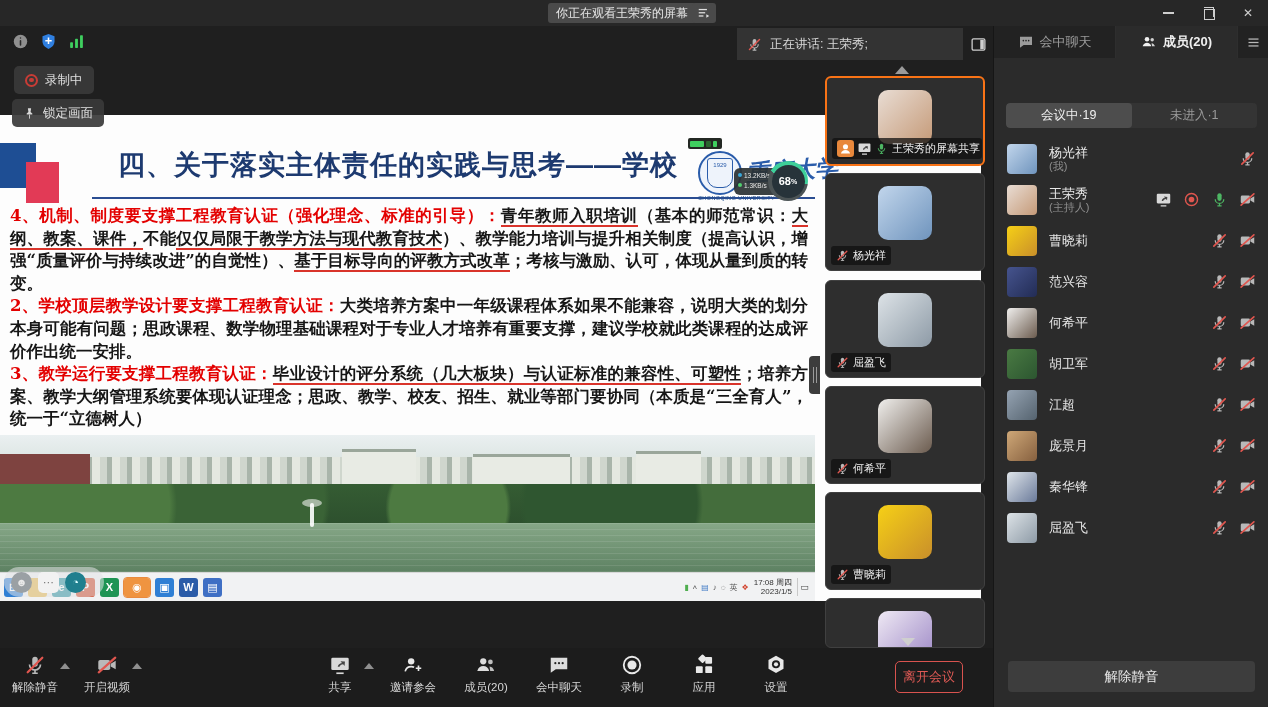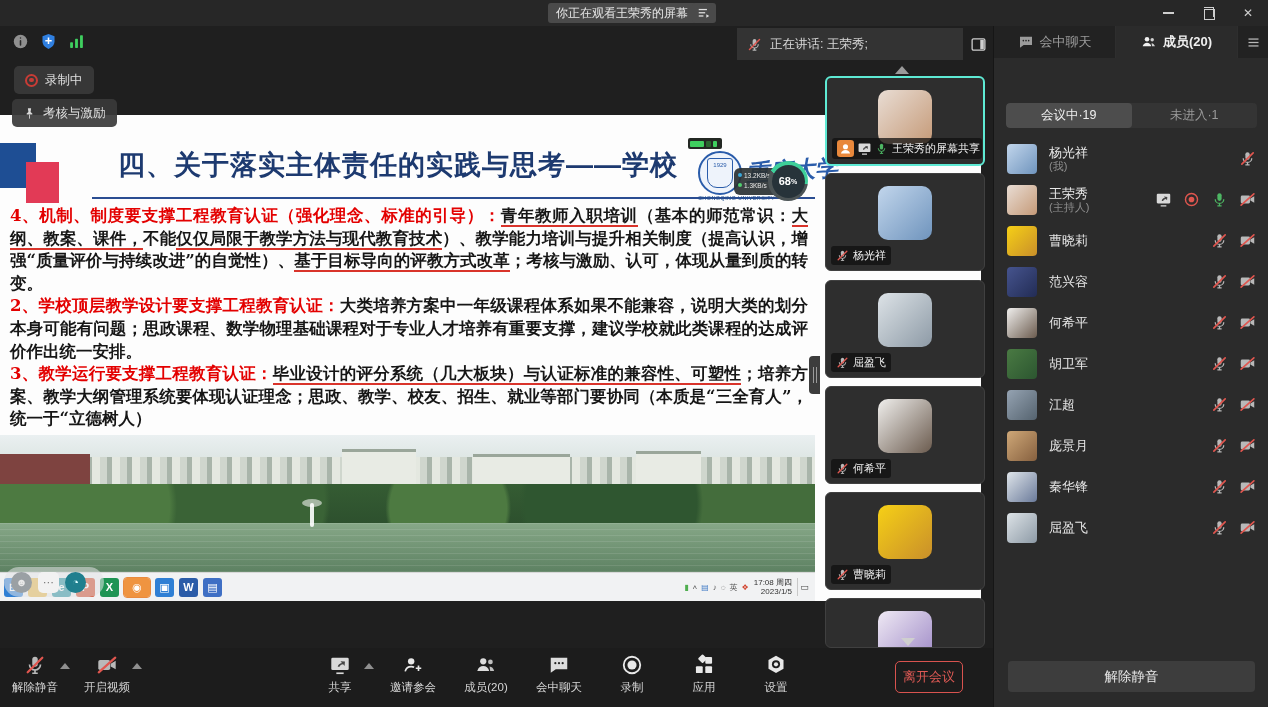--- a/index.html
+++ b/index.html
@@ -95,21 +95,21 @@
   .notif{width:14px;height:18px;border-left:1px solid #c8c8c8;display:flex;align-items:center;justify-content:center;color:#444;font-size:9px;}
   
   .floatbar{position:absolute;left:4px;top:452px;width:100px;height:30px;background:rgba(225,228,230,.55);
         border-radius:15px;display:flex;align-items:center;gap:6px;padding:0 7px;z-index:6;}
   .fb{width:21px;height:21px;border-radius:50%;display:flex;align-items:center;justify-content:center;font-size:11px;}
   
   .strip{position:absolute;left:817px;top:26px;width:176px;height:622px;overflow:hidden;z-index:3;}
   .scroll-up{position:absolute;left:78px;top:40px;width:0;height:0;border-left:7px solid transparent;border-right:7px solid transparent;border-bottom:8px solid #9a9a9a;}
   .scroll-down{position:absolute;left:84px;top:612px;width:0;height:0;border-left:7px solid transparent;border-right:7px solid transparent;border-top:8px solid #cfcfcf;z-index:9;}
   .tile{position:absolute;left:8px;width:160px;background:#2e2e2e;border:1px solid #404040;border-radius:6px;overflow:hidden;}
-  .tile.sel{border:2px solid #5eead4;}
+  .tile.sel{border:2px solid #f97316;}
   .tile .tav{position:absolute;left:50%;top:12px;transform:translateX(-50%);width:54px;height:54px;border-radius:10px;}
   .tlabel{position:absolute;left:5px;bottom:5px;max-width:150px;background:rgba(16,16,16,.75);border-radius:3px;
         display:flex;align-items:center;gap:4px;padding:2px 5px;font-size:11px;color:#f0f0f0;white-space:nowrap;}
   .tlabel .ic{width:14px;height:14px;flex:none;}
   .tlabel .ic.badge{width:17px;height:17px;}
   .collapse{position:absolute;left:809px;top:356px;width:11px;height:38px;background:#3d3d3d;border-radius:4px 0 0 4px;
         display:flex;align-items:center;justify-content:center;z-index:7;}
   .collapse::after{content:"";width:2px;height:16px;border-left:1.5px solid #9a9a9a;border-right:1.5px solid #9a9a9a;}
   
   .panel{position:absolute;left:993px;top:26px;width:275px;height:681px;background:#2b2b2b;border-left:1px solid #161616;z-index:10;}
@@ -220,21 +220,21 @@
     <span class="rec-dot"></span>
     <span>录制中</span>
   </div>
   <div class="ov-btn ov-lock">
     <span class="ic">
         <svg viewBox="0 0 24 24" fill="#d8d8d8">
           <path d="M9 2.5h6l-1 6.5 3.2 3v2H6.8v-2L10 9z"></path>
           <rect x="11.2" y="14" width="1.6" height="7.5"></rect>
         </svg>
       </span>
-    <span>考核与激励</span>
+    <span>锁定画面</span>
   </div>
 
   <div class="shared">
     <div class="sq-blue"></div>
     <div class="sq-red"></div>
     <div class="slide-title">四、关于落实主体责任的实践与思考——学校</div>
     <div class="head-line"></div>
     <div class="logo-circle">
         <div class="logo-inner">1929</div>
       </div>

